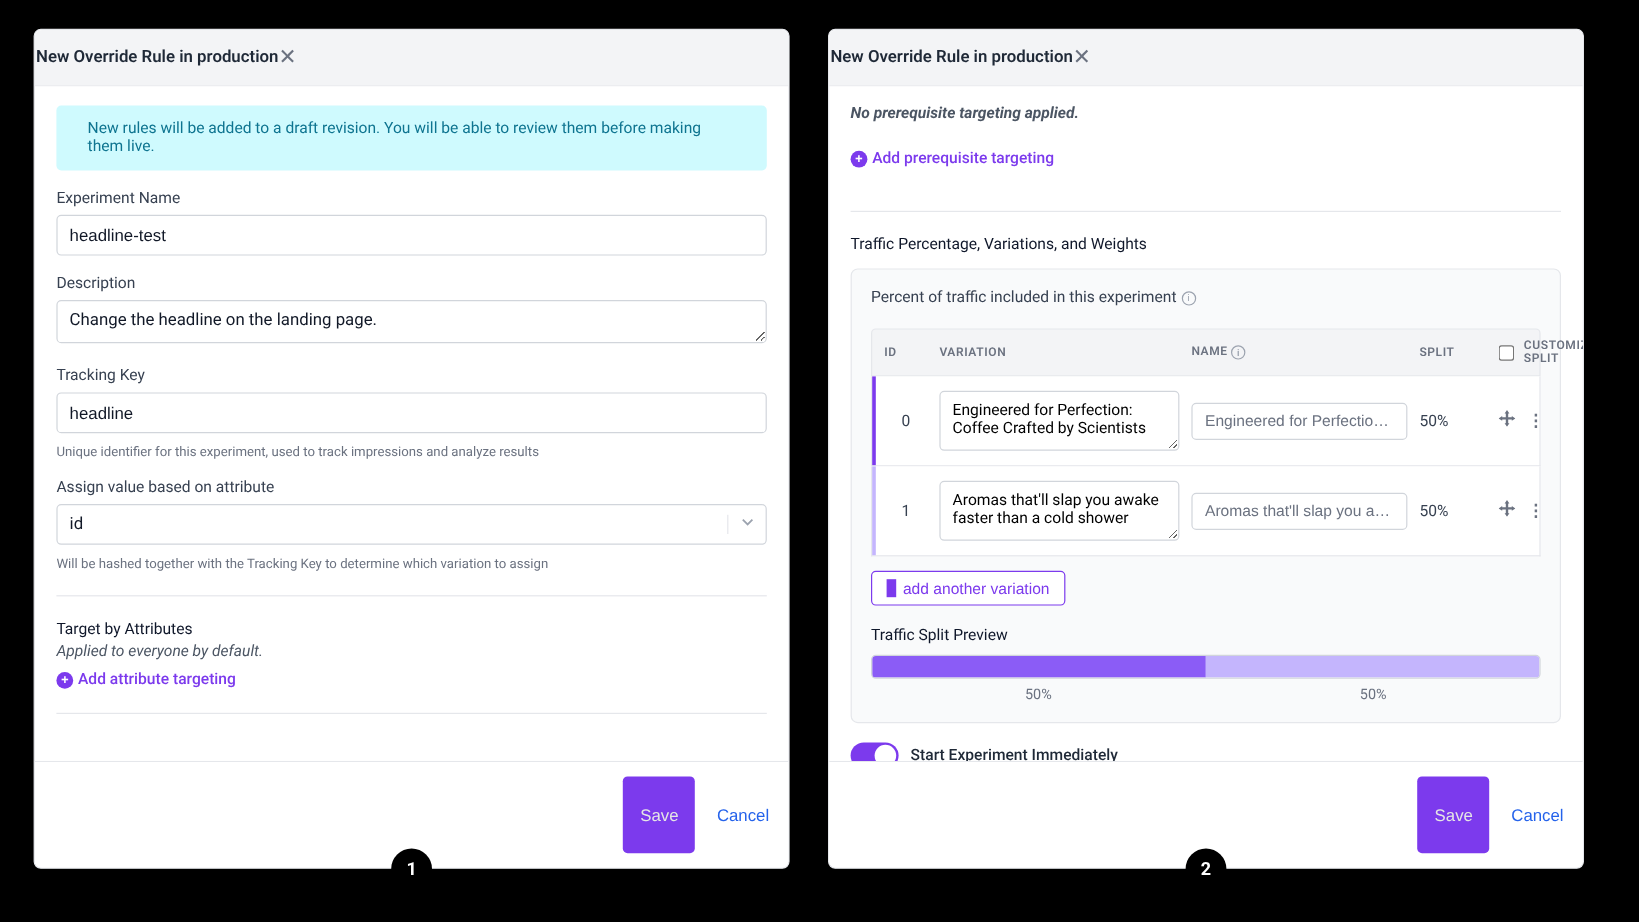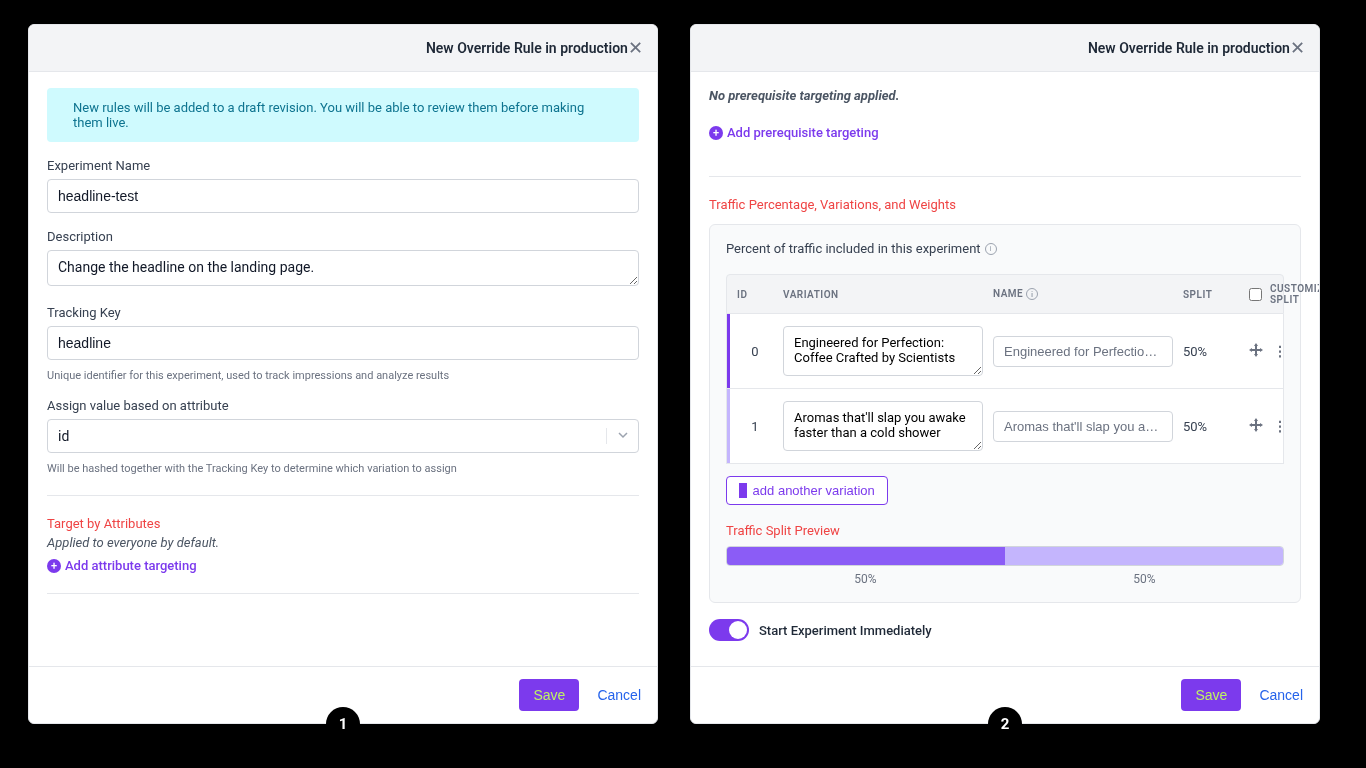--- a/index.html
+++ b/index.html
@@ -1,37 +1,37 @@
 <!DOCTYPE html>
 <html><head>
 <meta charset="utf-8">
 <style>
   * { box-sizing: border-box; margin: 0; padding: 0; }
   html, body { width: 1366px; height: 768px; background: #000; font-family: -apple-system, BlinkMacSystemFont, "Segoe UI", Roboto, "Helvetica Neue", Arial, sans-serif; font-size: 14px; color: #111827; }
   .canvas { display: flex; gap: 32px; padding: 24px 28px; }
   .modal { background: #fff; border: 1px solid #e5e7eb; border-radius: 6px; width: 630px; height: 700px; display: flex; flex-direction: column; box-shadow: 0 2px 8px rgba(0,0,0,0.08); position: relative; }
-  .modal-header { background: #f3f4f6; border-bottom: 1px solid #e5e7eb; padding: 14px 14px; display: flex; justify-content: flex-end; align-items: center; border-radius: 6px 6px 0 0; }
+  .modal-header { background: #f3f4f6; border-bottom: 1px solid #e5e7eb; padding: 14px 1px; display: flex; justify-content: flex-start; align-items: center; border-radius: 6px 6px 0 0; }
   .modal-title { font-weight: 600; font-size: 14px; color: #1f2937; }
   .close-x { color: #6b7280; cursor: pointer; font-size: 18px; line-height: 1; }
   .modal-body { flex: 1; overflow-y: auto; padding: 16px 18px 16px 18px; position: relative; }
   .modal-body.scroll::-webkit-scrollbar { width: 10px; }
   .modal-body.scroll::-webkit-scrollbar-thumb { background: #d1d5db; border-radius: 5px; }
   .modal-footer { border-top: 1px solid #e5e7eb; padding: 12px 16px; display: flex; justify-content: flex-end; align-items: center; gap: 18px; background: #fff; border-radius: 0 0 6px 6px; }
-  .btn-primary { background: #7c3aed; color: #bef264; border: none; border-radius: 4px; padding: 8px 14px; font-size: 14px; font-weight: 500; cursor: pointer; }
+  .btn-primary { background: #7c3aed; color: #e5e5e5; border: none; border-radius: 4px; padding: 24px 14px; font-size: 14px; font-weight: 500; cursor: pointer; }
   .btn-link { color: #2563eb; background: none; border: none; cursor: pointer; font-size: 14px; }
   .info-banner { background: #cffafe; color: #0e7490; padding: 12px 26px; border-radius: 4px; font-size: 13px; margin-bottom: 16px; }
   .form-label { font-size: 13px; color: #374151; margin-bottom: 6px; display: block; }
   .form-group { margin-bottom: 16px; }
   .form-control { width: 100%; border: 1px solid #d1d5db; border-radius: 4px; padding: 8px 10px; font-size: 14px; color: #111827; background: #fff; }
   textarea.form-control { resize: vertical; min-height: 36px; font-family: inherit; }
   .select-wrap { position: relative; }
   .select-wrap .chev { position: absolute; right: 10px; top: 50%; transform: translateY(-50%); color: #9ca3af; border-left: 1px solid #e5e7eb; padding-left: 10px; }
   .help-text { font-size: 11px; color: #6b7280; margin-top: 9px; }
   hr.sep { border: none; border-top: 1px solid #e5e7eb; margin: 20px 0; }
-  .section-title { font-size: 13px; color: #ef4444; margin-bottom: 4px; }
+  .section-title { font-size: 13px; color: #0f172a; margin-bottom: 4px; }
   .italic { font-style: italic; color: #4b5563; font-size: 13px; }
   .add-link { color: #7c3aed; font-weight: 500; font-size: 13px; display: inline-flex; align-items: center; gap: 4px; cursor: pointer; margin-top: 8px; }
   .add-link .plus-circle { width: 14px; height: 14px; border-radius: 50%; background: #7c3aed; color: #fff; display: inline-flex; align-items: center; justify-content: center; font-size: 11px; line-height: 1; }
   .badge-num { position: absolute; bottom: -18px; left: 50%; transform: translateX(-50%); width: 34px; height: 34px; border-radius: 50%; background: #000; color: #fff; display: flex; align-items: center; justify-content: center; font-weight: 700; font-size: 15px; }
   
   .panel-outer { border: 1px solid #e5e7eb; border-radius: 6px; padding: 16px; background: #fff; margin-bottom: 16px; }
   .panel-outer.bg { background: #f9fafb; }
   .slider-label { font-size: 13px; color: #374151; margin-bottom: 12px; display: flex; align-items: center; gap: 4px; }
   .slider-row { display: flex; align-items: center; gap: 16px; }
   .slider-track { flex: 1; position: relative; height: 6px; background: #3b82f6; border-radius: 3px; }

